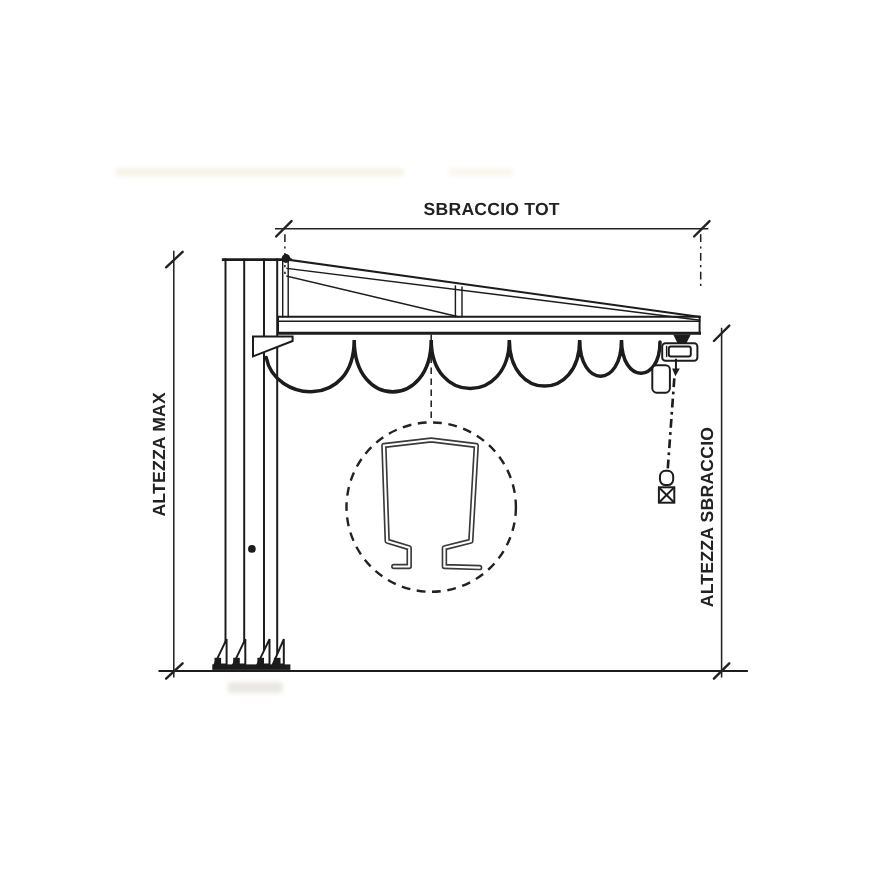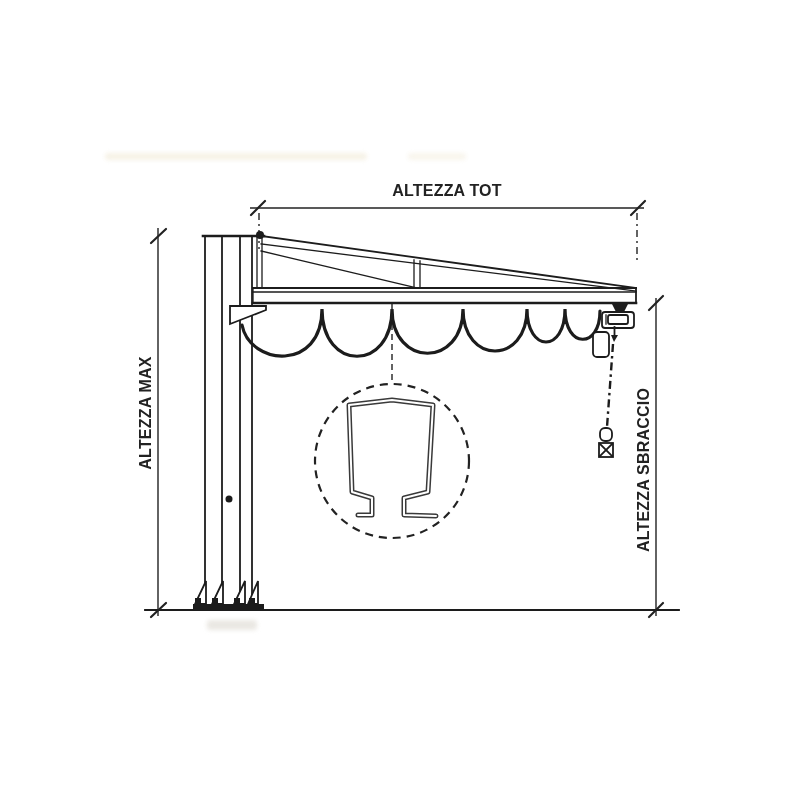--- a/index.html
+++ b/index.html
@@ -150,21 +150,21 @@
     </g>
 
     <g>
       <rect class="ln" x="600" y="428" width="12" height="13" rx="5" stroke-width="2.4"></rect>
       <rect class="ln wh" x="599" y="443" width="14" height="14" stroke-width="1.8"></rect>
       <line class="ln" x1="600" y1="444" x2="612" y2="456" stroke-width="2"></line>
       <line class="ln" x1="612" y1="444" x2="600" y2="456" stroke-width="2"></line>
     </g>
   </svg>
 
-  <div class="dim-label" style="left:447px;top:191px;">ALTEZZA TOT</div>
+  <div class="dim-label" style="left:447px;top:191px;">SBRACCIO TOT</div>
 
   <div class="dim-label vert" style="left:146px;top:413px;">ALTEZZA MAX</div>
 
   <div class="dim-label vert" style="left:644px;top:470px;">ALTEZZA SBRACCIO</div>
 
   <div class="smudge a"></div>
   <div class="smudge b"></div>
   <div class="smudge c"></div>
 </div>
 

